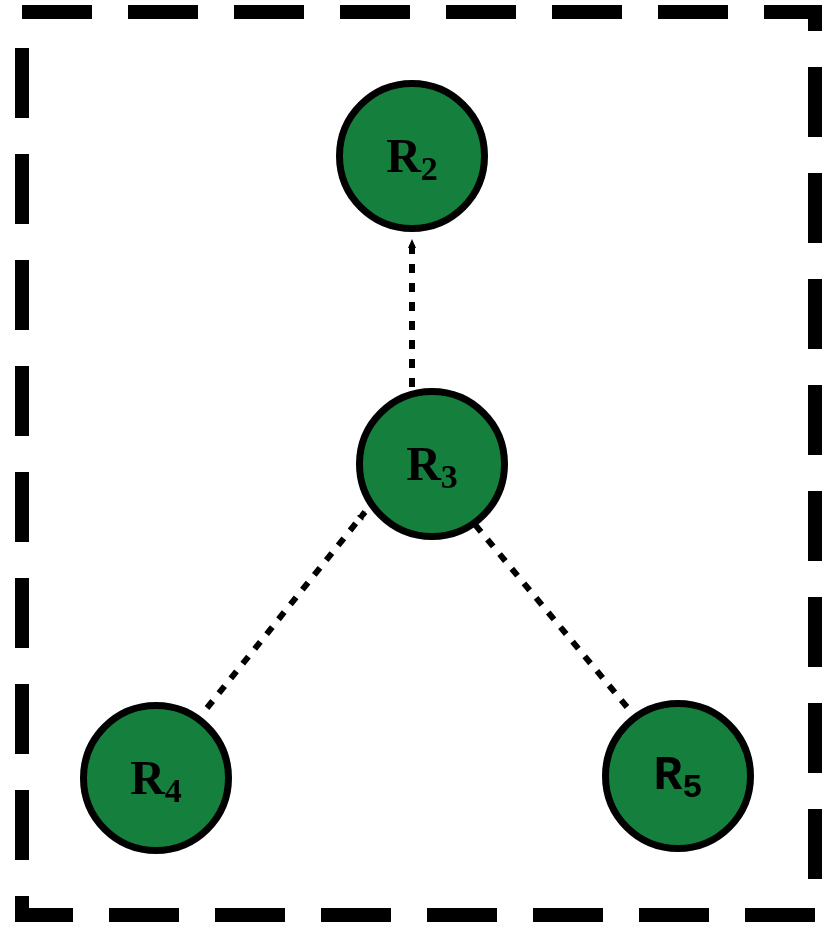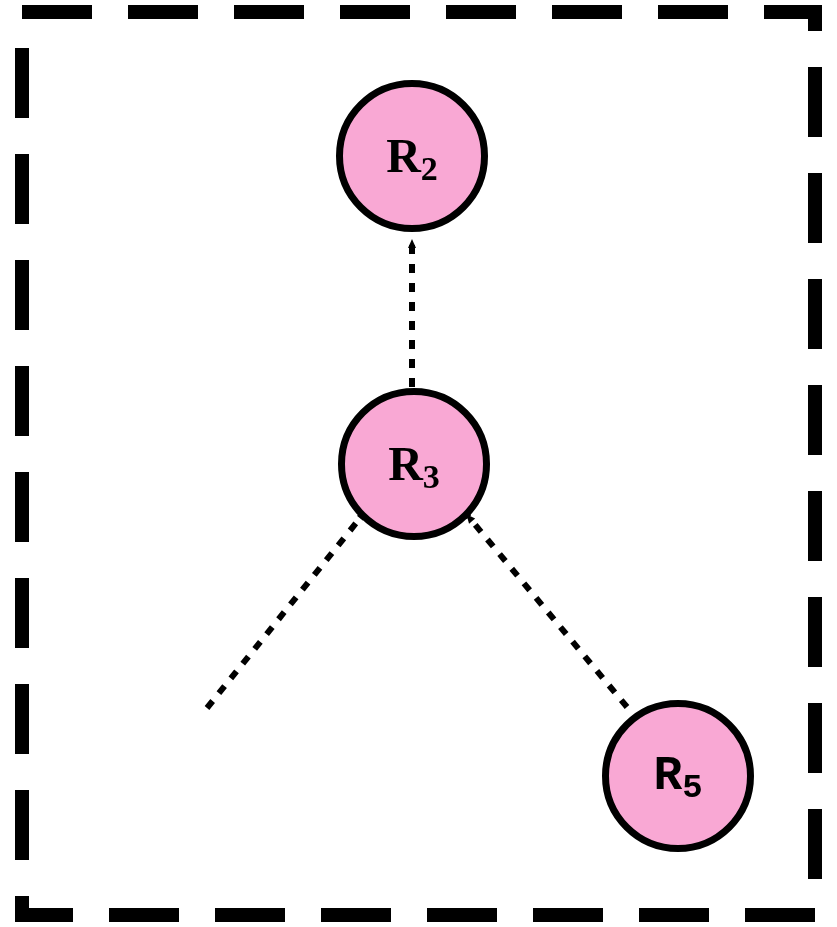--- a/index.html
+++ b/index.html
@@ -17,21 +17,21 @@
   }
   svg {
     position: absolute;
     top: 0;
     left: 0;
   }
   .node {
     position: absolute;
     border: 7px solid #000;
     border-radius: 50%;
-    background: #f9a8d4;
+    background: #15803d;
     display: flex;
     align-items: center;
     justify-content: center;
     box-sizing: border-box;
   }
   .node-label {
     font-weight: bold;
     color: #000;
     white-space: nowrap;
   }
@@ -67,26 +67,31 @@
 
     <line x1="627" y1="707" x2="467" y2="515" stroke="#000" stroke-width="6" stroke-dasharray="9 10" marker-end="url(#arrowhead)"></line>
   </svg>
 
   <div class="node" style="left:336px; top:80px; width:152px; height:152px;">
     <span class="node-label">
       <span class="main">R</span><span class="sub">2</span>
     </span>
   </div>
 
-  <div class="node" style="left:338px; top:388px; width:152px; height:152px;">
+  <div class="node" style="left:356px; top:388px; width:152px; height:152px;">
     <span class="node-label">
       <span class="main">R</span><span class="sub">3</span>
     </span>
   </div>
 
+  <div class="node" style="left:80px; top:702px; width:152px; height:152px;">
+    <span class="node-label">
+      <span class="main">R</span><span class="sub">4</span>
+    </span>
+  </div>
 
   <div class="node" style="left:602px; top:700px; width:152px; height:152px;font-family:Liberation Mono, monospace;">
     <span class="node-label">
       <span class="main">R</span><span class="sub">5</span>
     </span>
   </div>
 
 </div>
 
 </body></html>

